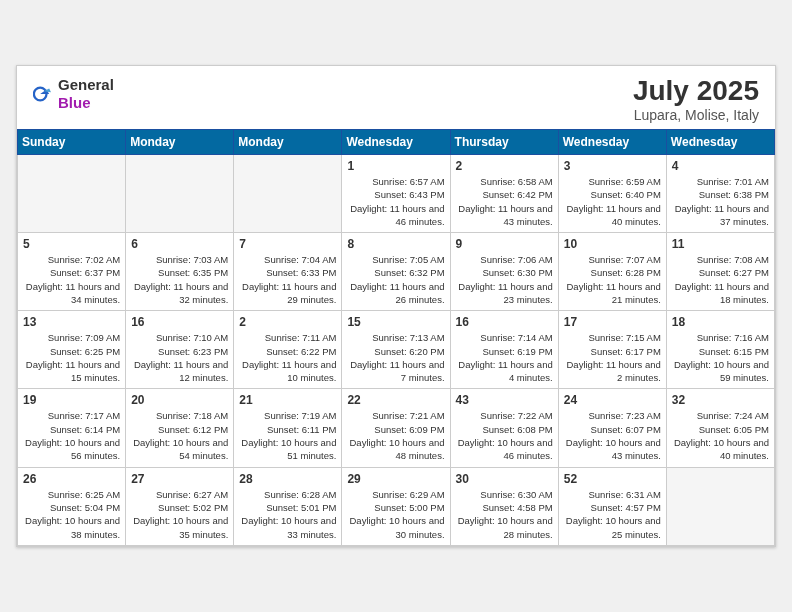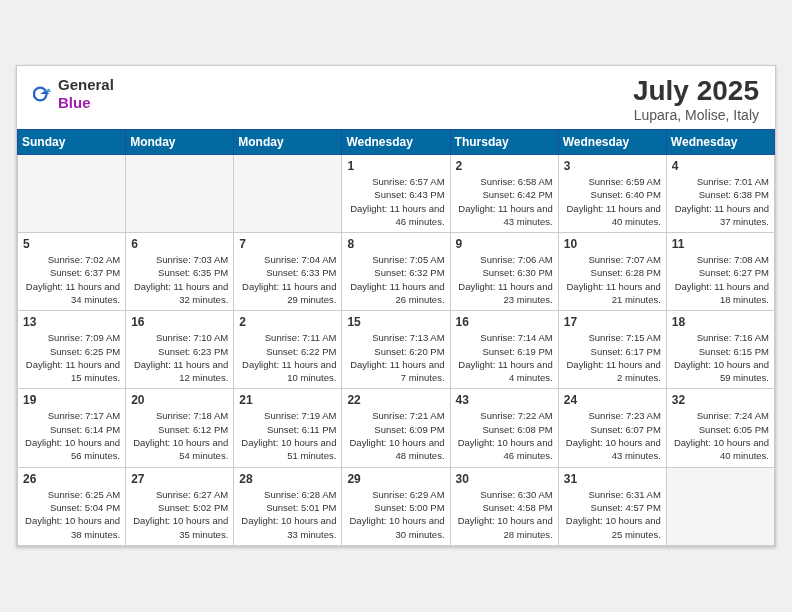--- a/index.html
+++ b/index.html
@@ -257,20 +257,20 @@
           </td>
           <td>
             <div class="day-number">29</div>
             <div class="day-info">Sunrise: 6:29 AM<br>Sunset: 5:00 PM<br>Daylight: 10 hours and 30 minutes.</div>
           </td>
           <td>
             <div class="day-number">30</div>
             <div class="day-info">Sunrise: 6:30 AM<br>Sunset: 4:58 PM<br>Daylight: 10 hours and 28 minutes.</div>
           </td>
           <td>
-            <div class="day-number">31</div>
+            <div class="day-number">52</div>
             <div class="day-info">Sunrise: 6:31 AM<br>Sunset: 4:57 PM<br>Daylight: 10 hours and 25 minutes.</div>
           </td>
           <td class="empty"></td>
         </tr>
       </tbody>
   </table>
 </div>
 
 </body></html>

